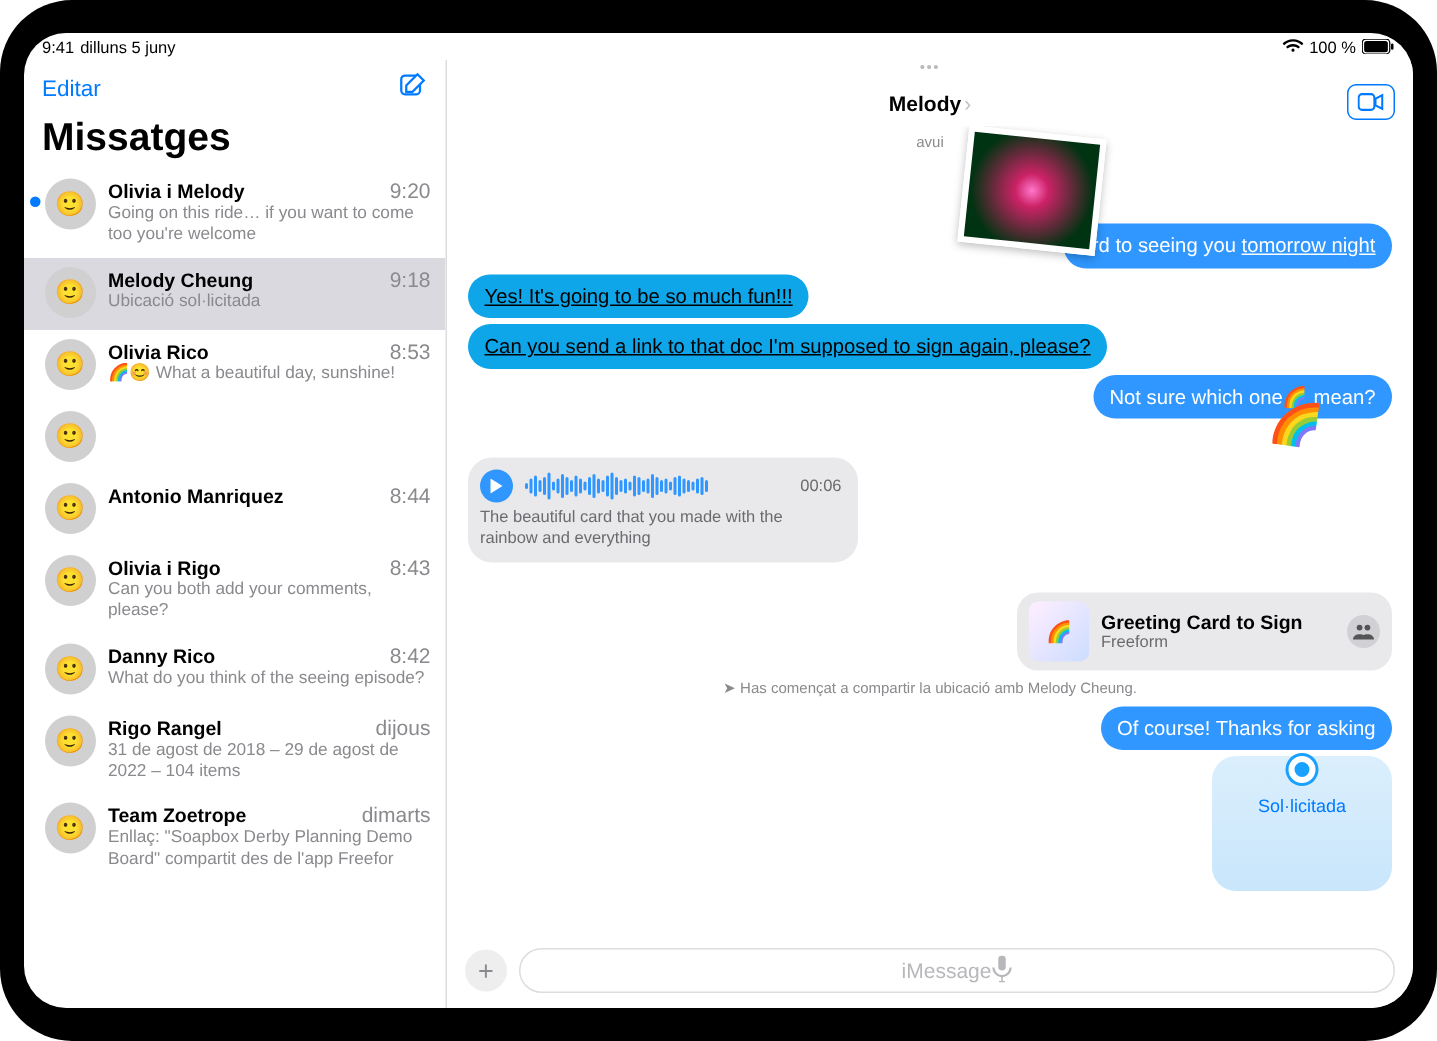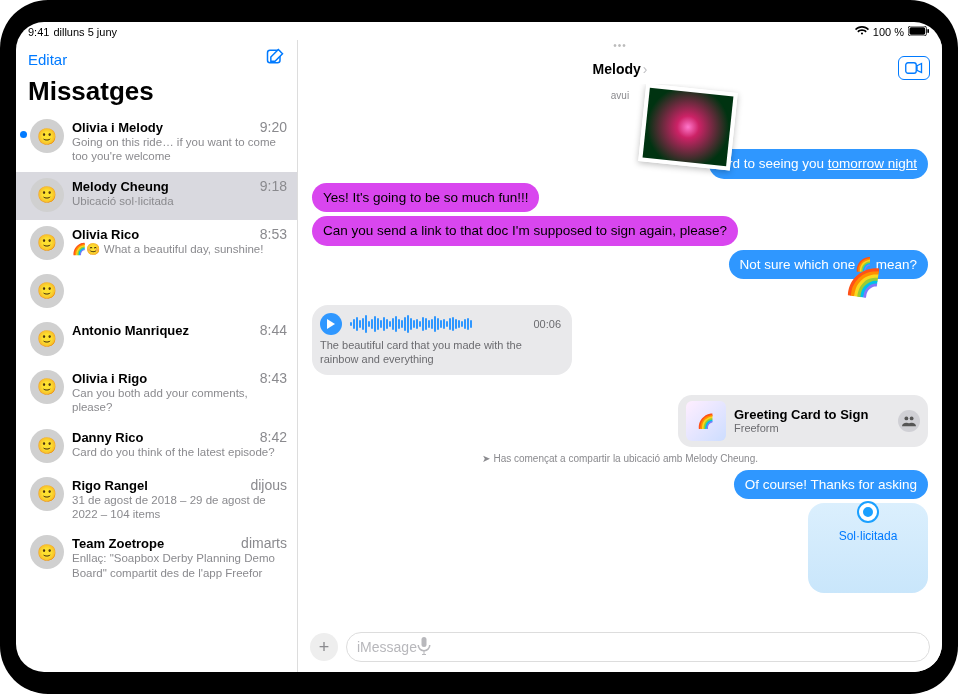--- a/index.html
+++ b/index.html
@@ -106,21 +106,21 @@
   }
   .msg { display: flex; margin: 4px 0; max-width: 100%; }
   .msg.sent { justify-content: flex-end; }
   .bubble {
     padding: 6px 11px;
     border-radius: 16px;
     font-size: 13.5px;
     line-height: 1.3;
     max-width: 70%;
   }
-  .recv .bubble { background: #d946ef; color: #000; }
+  .recv .bubble { background: #0ea5e9; color: #000; text-decoration: underline; }
   .sent .bubble { background: #2f97ff; color: #fff; }
   .sent .bubble a, .sent .bubble .link { color: #fff; text-decoration: underline; }
   .day-label { text-align: center; font-size: 10px; color: #8a8a8e; margin: 2px 0; }
   
   .firework-card {
     position: absolute;
     right: 208px; top: 4px;
     width: 92px; height: 78px;
     background: #fff;
     border: 4px solid #fff;
@@ -178,21 +178,21 @@
     padding: 6px 12px 10px 12px;
   }
   .plus-btn {
     width:28px; height:28px; border-radius:50%; background:#eee;
     display:flex; align-items:center; justify-content:center; color:#8a8a8e; font-size:18px; font-weight:300;
   }
   .compose-field {
     flex:1; height:30px; border:1px solid #ddd; border-radius:15px;
     display:flex; align-items:center; padding:0 10px;
     color:#b8b8bc; font-size:14px;
-    justify-content:flex-start;
+    justify-content:center;
   }
   .mic { color:#b8b8bc; }
 </style>
 </head>
 <body>
 
 <div class="device-frame">
   <div class="screen">
 
     <div class="status-bar">
@@ -284,21 +284,21 @@
                 <div class="conv-preview">Can you both add your comments, please?</div>
               </div>
             </div>
             <div class="conv">
               <div class="avatar">🙂</div>
               <div class="conv-body">
                 <div class="conv-row1">
                   <span class="conv-name">Danny Rico</span>
                   <span class="conv-time">8:42</span>
                 </div>
-                <div class="conv-preview">Card do you think of the latest episode?</div>
+                <div class="conv-preview">What do you think of the seeing episode?</div>
               </div>
             </div>
             <div class="conv">
               <div class="avatar">🙂</div>
               <div class="conv-body">
                 <div class="conv-row1">
                   <span class="conv-name">Rigo Rangel</span>
                   <span class="conv-time">dijous</span>
                 </div>
                 <div class="conv-preview">31 de agost de 2018 – 29 de agost de 2022 – 104 items</div>

